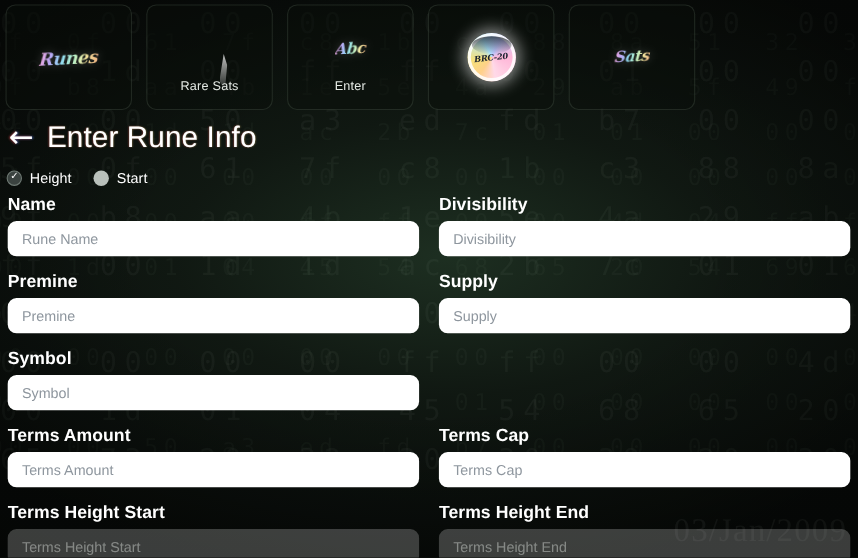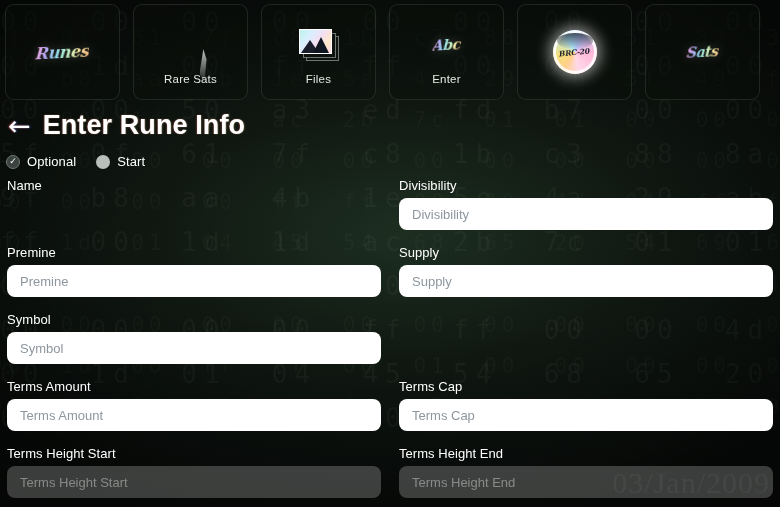--- a/index.html
+++ b/index.html
@@ -220,21 +220,21 @@
   .back-arrow {
     font-size: 27px;
     line-height: 1;
     color: #ffffff;
     cursor: pointer;
     font-family: "DejaVu Sans", sans-serif;
     text-shadow: -1px 0 2px rgba(255,90,90,0.55), 1px 0 2px rgba(90,140,255,0.55);
   }
   .page-title {
     font-size: 27px;
-    font-weight: 700;
+    font-weight: 400;
     color: #ffffff;
     letter-spacing: 0.1px;
     text-shadow: -0.7px 0 1.5px rgba(255,100,100,0.35), 0.7px 0 1.5px rgba(255,235,140,0.3);
   }
 
   
   .radio-row {
     position: absolute;
     top: 154px;
     left: 6px;
@@ -282,22 +282,22 @@
     width: 780px;
   }
   .form-grid {
     display: grid;
     grid-template-columns: 374px 374px;
     column-gap: 18px;
     padding: 0 7px;
   }
   .field { margin-bottom: 15px; }
   .field-label {
-    font-size: 13px;
-    font-weight: 400;
+    font-size: 16px;
+    font-weight: 700;
     color: #ffffff;
     margin-bottom: 5px;
     letter-spacing: 0.05px;
   }
   .field-input {
     width: 100%;
     height: 32px;
     border-radius: 8px;
     border: none;
     outline: none;
@@ -363,33 +363,20 @@
         </div>
       </div>
 
       <div class="cat-card">
         <div class="glyph">
           <span class="crystal-wrap"><span class="crystal"></span></span>
         </div>
         <div class="cat-label">Rare Sats</div>
       </div>
 
-      <div class="cat-card">
-        <div class="glyph">
-          <span class="img-stack">
-            <span class="sheet s3"></span>
-            <span class="sheet s2"></span>
-            <span class="sheet s1">
-                <i class="mtn a"></i>
-                <i class="mtn b"></i>
-              </span>
-          </span>
-        </div>
-        <div class="cat-label">Files</div>
-      </div>
 
       <div class="cat-card">
         <div class="glyph">
           <span class="wordmark small">Abc</span>
         </div>
         <div class="cat-label">Enter</div>
       </div>
 
       <div class="cat-card no-label">
         <div class="glyph">
@@ -408,33 +395,34 @@
     </div>
 
     <div class="page-head">
       <span class="back-arrow">←</span>
       <span class="page-title">Enter Rune Info</span>
     </div>
 
     <div class="radio-row">
       <div class="radio-opt">
         <span class="radio-dot checked"></span>
-        <span class="radio-label">Optional</span>
+        <span class="radio-label">Height</span>
       </div>
       <div class="radio-opt">
         <span class="radio-dot empty"></span>
         <span class="radio-label">Start</span>
       </div>
     </div>
 
     <div class="form-area">
       <div class="form-grid">
 
         <div class="field">
           <div class="field-label">Name</div>
+          <input class="field-input" type="text" placeholder="Rune Name" style="">
         </div>
 
         <div class="field">
           <div class="field-label">Divisibility</div>
           <input class="field-input" type="text" placeholder="Divisibility" style="">
         </div>
 
         <div class="field">
           <div class="field-label">Premine</div>
           <input class="field-input" type="text" placeholder="Premine" style="">

